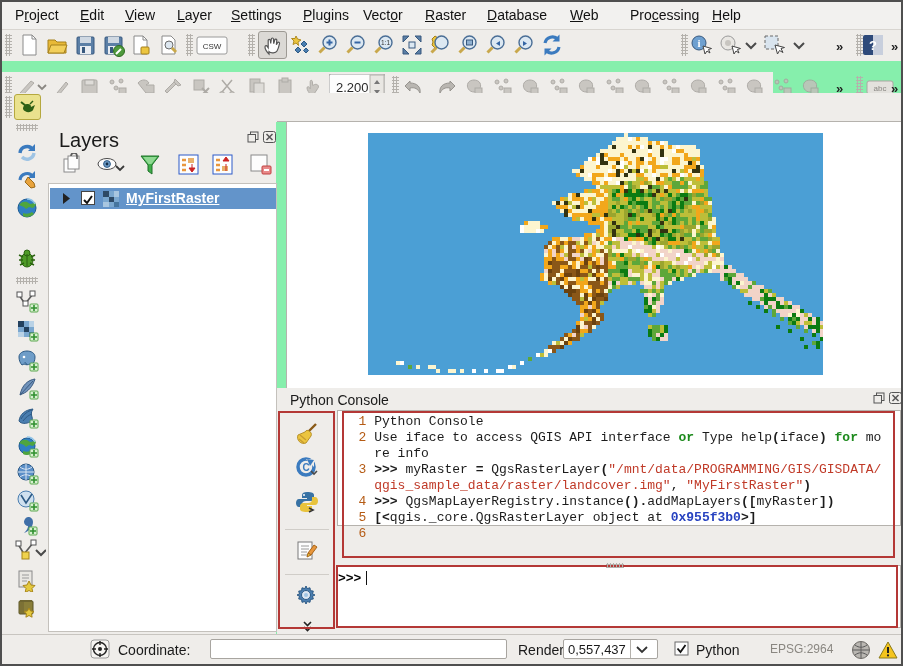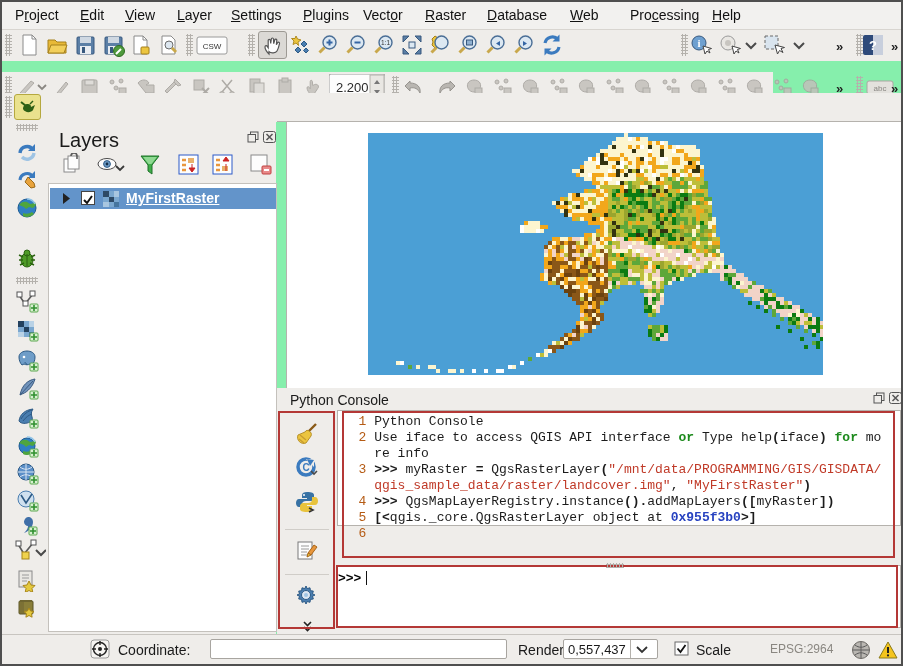--- a/index.html
+++ b/index.html
@@ -677,21 +677,21 @@
       <div class="sbox" style="left:563px;top:4px;width:95px;height:20px;"></div>
       <span class="abs" style="left:568px;top:7px;">0,557,437</span>
       <div class="abs" style="left:630px;top:5px;width:27px;height:18px;border-left:1px solid #b4b1ac;"></div>
       <svg class="abs" style="left:635px;top:10px;" width="14" height="10" viewBox="0 0 14 10">
         <path d="M2 2l5 5 5-5" fill="none" stroke="#333" stroke-width="1.8"></path>
       </svg>
       <svg class="abs" style="left:674px;top:6px;" width="15" height="15" viewBox="0 0 15 15">
         <rect x="1" y="1" width="13" height="13" fill="#fdfdfd" stroke="#6a6a6a"></rect>
         <path d="M3.5 7.5l3 3.5 5-7" fill="none" stroke="#111" stroke-width="1.8"></path>
       </svg>
-      <span class="abs" style="left:696px;top:7px;font-size:14px;">Scale</span>
+      <span class="abs" style="left:696px;top:7px;font-size:14px;">Python</span>
       <span class="abs" style="left:770px;top:7px;font-size:12px;color:#8a8781;">EPSG:2964</span>
       <svg class="abs" style="left:851px;top:5px;" width="20" height="20" viewBox="0 0 20 20">
         <circle cx="10" cy="10" r="8.5" fill="#b9b6b1" stroke="#6a6763"></circle>
         <path d="M2 10h16M10 2v16M4 5c4 3 8 3 12 0M4 15c4-3 8-3 12 0" stroke="#5a5a5a" fill="none"></path>
         <circle cx="10" cy="10" r="3" fill="#88858023"></circle>
       </svg>
       <svg class="abs" style="left:878px;top:5px;" width="20" height="20" viewBox="0 0 20 20">
         <path d="M10 2L19 18H1z" fill="#f5c51e" stroke="#8a7a1a"></path>
         <path d="M10 7v6" stroke="#222" stroke-width="2"></path>
         <circle cx="10" cy="15.4" r="1.1" fill="#222"></circle>

